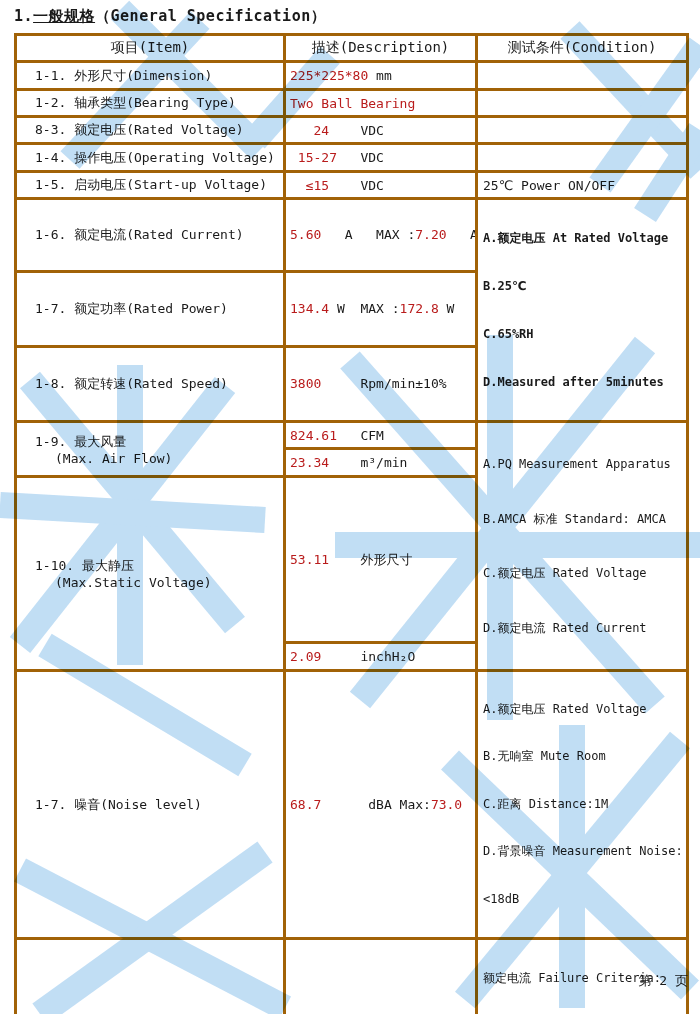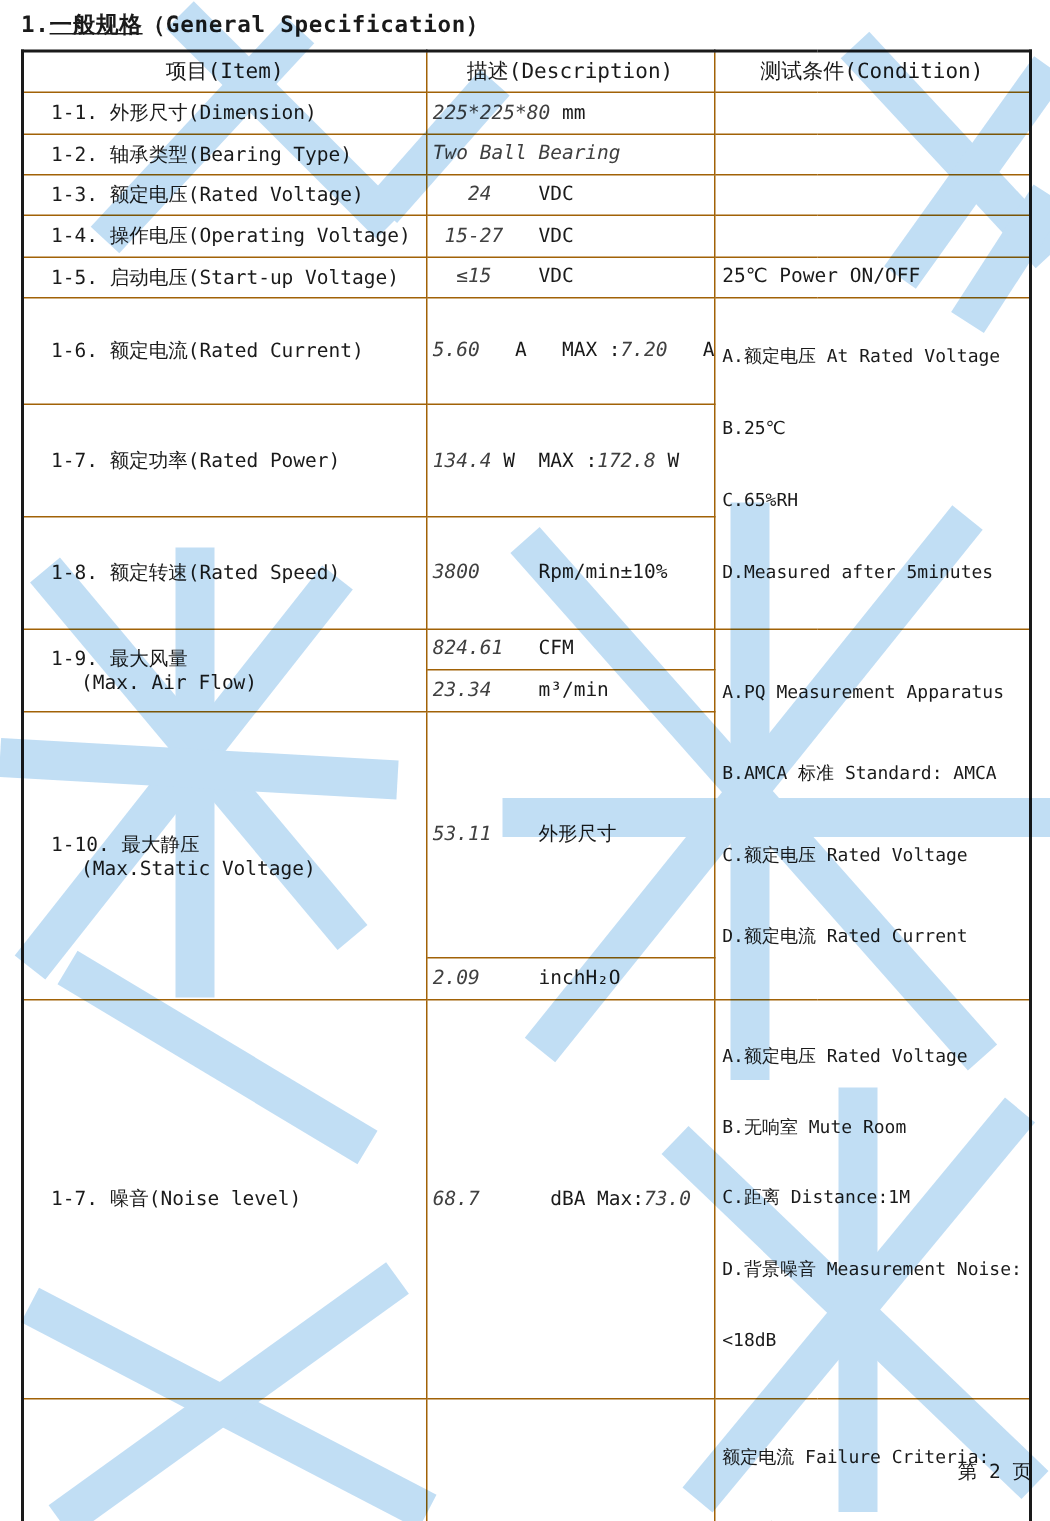--- a/index.html
+++ b/index.html
@@ -7,30 +7,30 @@
     position:relative; width:700px; height:1014px; background:#fff; overflow:hidden;
     font-family:"DejaVu Sans Mono","DejaVu Sans",sans-serif; color:#1a1a1a;
   }
   .doc-title{position:absolute; left:14px; top:7px; font-size:15px; font-weight:bold; letter-spacing:.5px; white-space:pre;}
   .doc-title .u{text-decoration:underline;}
   table.spec{
     position:absolute; left:14px; top:33px; width:672px;
     border-collapse:collapse; table-layout:fixed;
     border:2px solid #1a1a1a;
   }
-  td{border:1px solid #a16207; padding:0 4px; font-size:13px; vertical-align:middle; overflow:hidden;}
+  td{border:3px solid #a16207; padding:0 4px; font-size:13px; vertical-align:middle; overflow:hidden;}
   tr.h27{height:27px;} tr.h28{height:28px;} tr.h99{height:99px;} tr.h171{height:171px;}
   td.hd{text-align:center; font-size:14px;}
   td.item{padding-left:18px; white-space:pre;}
   td.desc{white-space:pre;}
   td.cond{font-size:12px; padding-left:5px; white-space:pre;margin-left:30px;}
   td.cond5{font-size:13px;}
-  .blue{color:#404040;font-style:italic;}
+  .blue{color:#b91c1c;}
   .item-l2{padding-left:20px;}
-  .lh20 .cond-line{line-height:20px;}
+  .lh20 .cond-line{line-height:20px;font-weight:bold;}
   .lh26 .cond-line{line-height:26.5px;}
   .lh19 .cond-line{line-height:19.4px;}
   .lh21 .cond-line{line-height:21px;}
   .footer{position:absolute; right:12px; top:972px; font-size:13px; white-space:pre;}
   .wm{position:absolute; left:0; top:0; z-index:5; pointer-events:none; mix-blend-mode:multiply; opacity:.85;}
 </style>
 </head>
 <body>
 
 <div class="page">
@@ -83,21 +83,21 @@
       <td class="cond" colspan="2"></td>
     </tr>
 
     <tr class="h27">
       <td class="item">1-2. 轴承类型(Bearing Type)</td>
       <td class="desc"><span class="blue">Two Ball Bearing</span></td>
       <td class="cond" colspan="2"></td>
     </tr>
 
     <tr class="h27">
-      <td class="item">1-3. 额定电压(Rated Voltage)</td>
+      <td class="item">8-3. 额定电压(Rated Voltage)</td>
       <td class="desc"><span class="blue">   24</span><span>    VDC</span></td>
       <td class="cond" colspan="2"></td>
     </tr>
 
     <tr class="h28">
       <td class="item">1-4. 操作电压(Operating Voltage)</td>
       <td class="desc"><span class="blue"> 15-27</span><span>   VDC</span></td>
       <td class="cond" colspan="2"></td>
     </tr>
 

